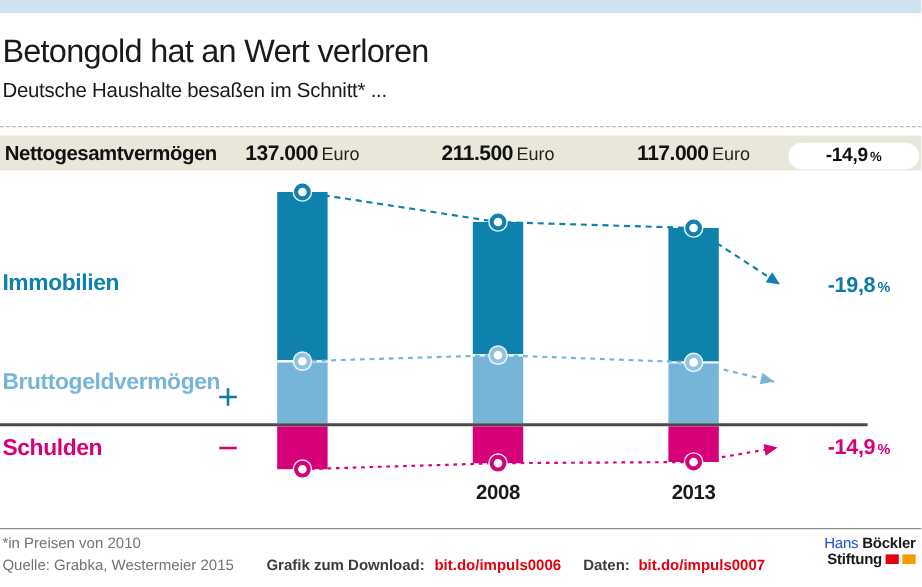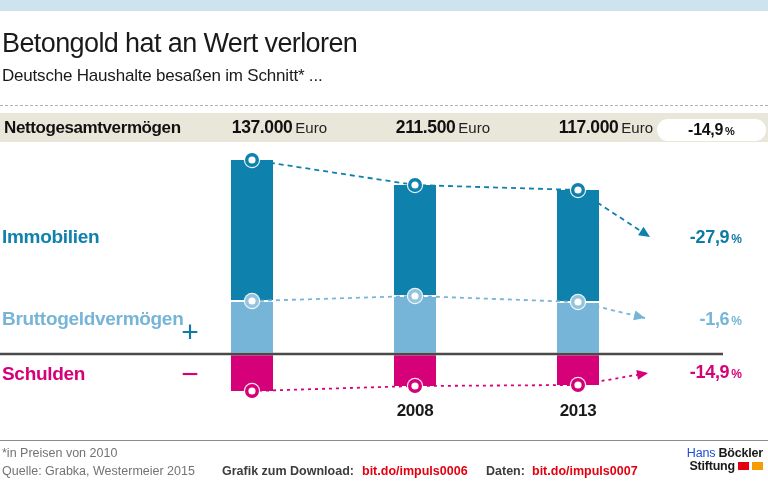--- a/index.html
+++ b/index.html
@@ -6,21 +6,21 @@
   .canvas{
     position:relative;width:768px;height:489px;overflow:hidden;background:#ffffff;
     font-family:"Liberation Sans", sans-serif;color:#1a1a1a;
   }
   .top-strip{position:absolute;left:0;top:0;width:768px;height:11px;background:#cfe3ee;}
   .title{position:absolute;left:2px;top:28px;font-size:27px;font-weight:400;letter-spacing:-0.6px;color:#1a1a1a;white-space:nowrap;}
   .subtitle{position:absolute;left:2px;top:66px;font-size:17px;font-weight:400;letter-spacing:-0.2px;color:#1a1a1a;white-space:nowrap;}
   .band-dash{position:absolute;left:0;top:105px;width:768px;border-top:1px dashed #b3b3ab;}
   .band{position:absolute;left:0;top:113px;width:768px;height:29px;background:#e9e7d9;}
   .band-label{position:absolute;left:4px;top:0;height:29px;line-height:29px;font-size:17px;font-weight:700;letter-spacing:-0.4px;color:#111;}
-  .band-value{position:absolute;top:0;height:29px;line-height:29px;width:150px;text-align:right;white-space:nowrap;}
+  .band-value{position:absolute;top:0;height:29px;line-height:29px;width:150px;text-align:center;white-space:nowrap;}
   .band-value .amt{font-size:17.5px;font-weight:700;letter-spacing:-0.4px;color:#111;}
   .band-value .unit{font-size:15px;font-weight:400;color:#222;margin-left:3px;}
   .band-value.v1{left:177px;} .band-value.v2{left:340px;} .band-value.v3{left:503px;}
   .badge{position:absolute;left:657px;top:119px;width:109px;height:22px;border-radius:11px;background:#ffffff;
     text-align:center;line-height:22px;white-space:nowrap;}
   .badge .amt{font-size:16px;font-weight:700;letter-spacing:-0.3px;color:#111;}
   .badge .pct{font-size:11px;font-weight:700;color:#111;margin-left:2px;}
   .chart-svg{position:absolute;left:0;top:0;width:768px;height:489px;}
   .row-label{position:absolute;left:2px;font-size:19px;font-weight:600;letter-spacing:-0.3px;white-space:nowrap;}
   .row-label.immobilien{top:226px;color:#0e81ad;}
@@ -121,24 +121,21 @@
       <circle cx="578" cy="385" r="5.3" fill="#ffffff" stroke="#d60078" stroke-width="3.4"></circle>
     </svg>
 
   <div class="row-label immobilien">Immobilien</div>
   <div class="row-label brutto">Bruttogeldvermögen</div>
   <div class="row-label schulden">Schulden</div>
   <div class="sign plus">+</div>
   <div class="sign minus">−</div>
 
   <div class="pct-label p1">
-    <span class="val">-27,9</span><span class="sg">%</span>
-  </div>
-  <div class="pct-label p2">
-    <span class="val">-1,6</span><span class="sg">%</span>
+    <span class="val">-19,8</span><span class="sg">%</span>
   </div>
   <div class="pct-label p3">
     <span class="val">-14,9</span><span class="sg">%</span>
   </div>
 
   <div class="year" style="left: 375px;">2008</div>
   <div class="year" style="left: 538px;">2013</div>
 
   <div class="foot-rule"></div>
   <div class="foot-note">*in Preisen von 2010</div>

